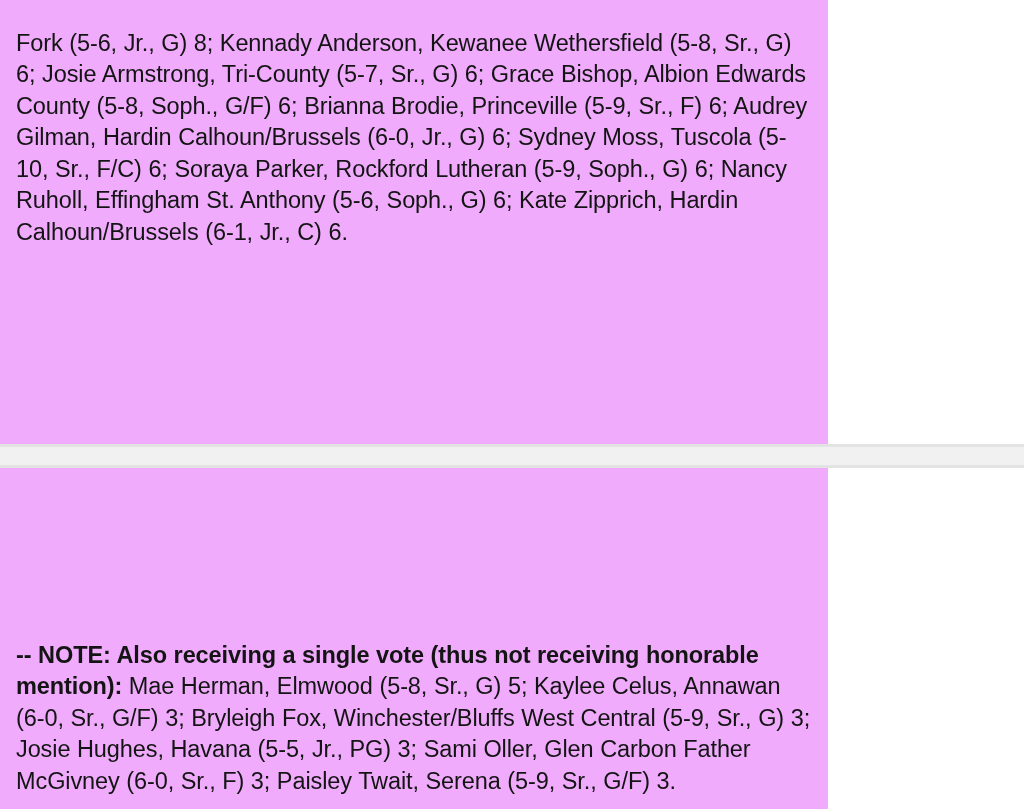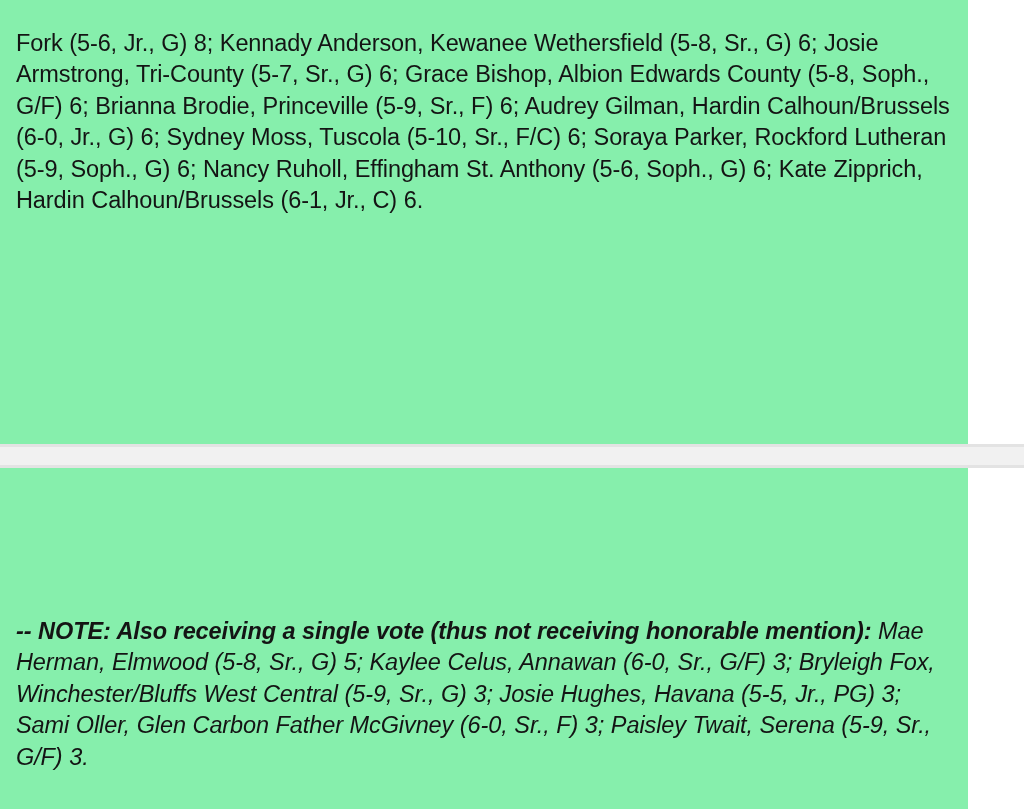--- a/index.html
+++ b/index.html
@@ -10,23 +10,23 @@
   body {
     width: 1024px;
     height: 809px;
     font-family: "Liberation Sans", sans-serif;
     color: #1a1a1a;
     overflow: hidden;
     position: relative;
   }
   .page {
     position: relative;
-    width: 968px;
+    width: 828px;
     height: 809px;
-    background: #86efac;
+    background: #f0abfc;
   }
   .para-block {
     position: absolute;
     left: 16px;
     right: 14px;
     font-size: 23.5px;
     line-height: 31.5px;
     letter-spacing: -0.1px;
     color: #141414;
     text-align: left;
@@ -50,22 +50,21 @@
     top: 447px;
     height: 18px;
     background: #f1f1f1;
   }
   #divider-bottom {
     top: 465px;
     height: 3px;
     background: #e3e3e3;
   }
   #note-paragraph {
-    top: 592px;
-    font-style: italic;
+    top: 616px;
   }
   .note-lead {
     font-weight: bold;
   }
 </style>
 </head>
 <body>
 
 <div class="page">
 

